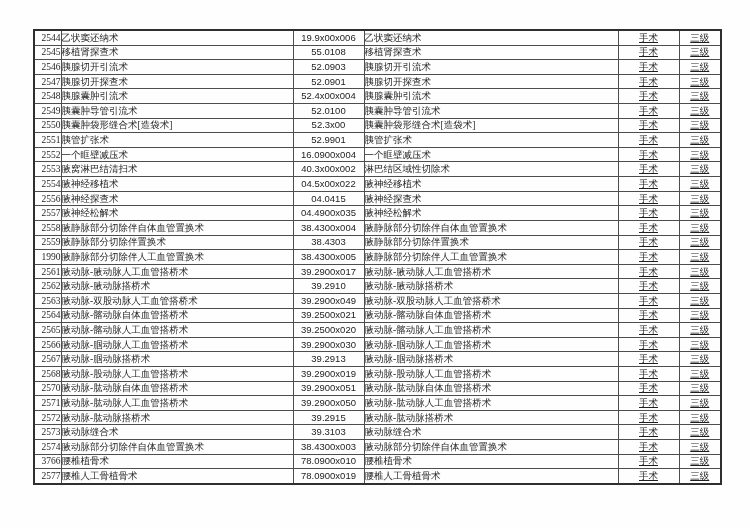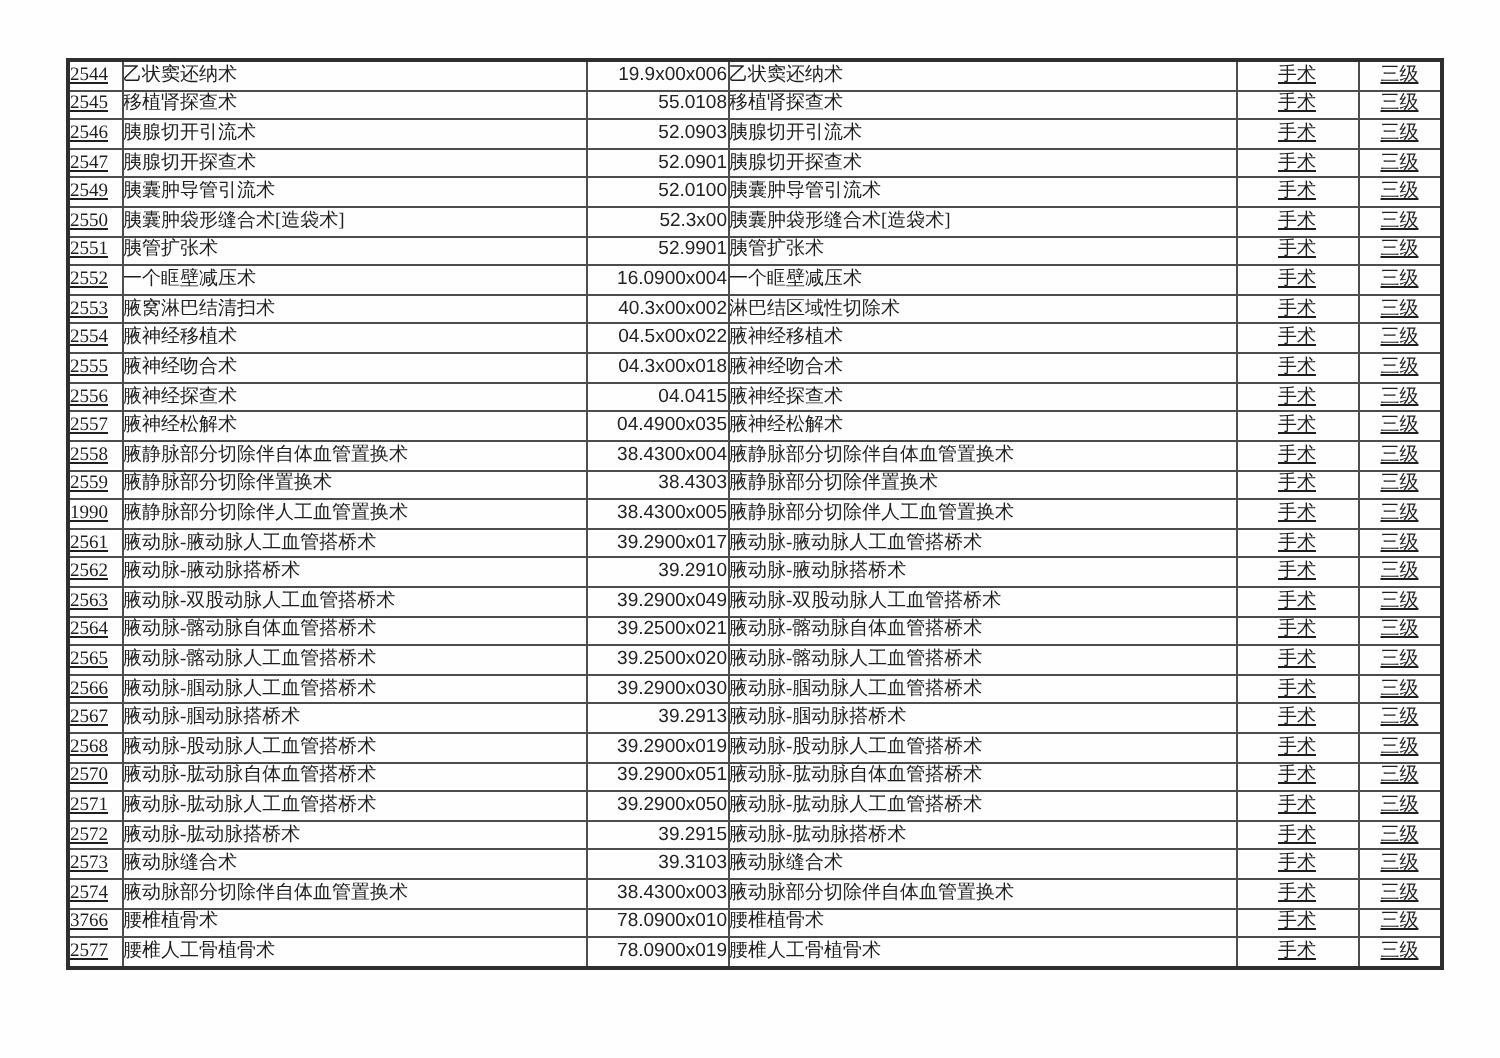--- a/index.html
+++ b/index.html
@@ -26,33 +26,32 @@
     border:1px solid #4d4d4d;
     height:13.4px;
     padding:0;
     overflow:hidden;
     white-space:nowrap;
     font-size:9.5px;
     line-height:12px;
     vertical-align:middle;
   }
   td.col-no{
-    text-align:left;
+    text-align:right;
     font-family:"Liberation Serif", serif;
     font-size:9.5px;
-    text-decoration:underline;
   }
   td.col-name, td.col-name2{
     text-align:left;
     padding-left:4px;
     font-family:"Liberation Serif","DejaVu Sans",serif;
     font-size:9.5px;
   }
   td.col-code{
-    text-align:right;
+    text-align:center;
     padding-left:3px;
     font-family:"Liberation Sans","DejaVu Sans",sans-serif;
     font-size:9.5px;
     color:#222;
   }
   td.col-cat, td.col-level{
     text-align:center;
     font-family:"Liberation Serif","DejaVu Sans",serif;
     font-size:9.5px;
     text-decoration:underline;
@@ -99,20 +98,28 @@
         </tr>
         <tr>
           <td class="col-no">2547</td>
           <td class="col-name">胰腺切开探查术</td>
           <td class="col-code">52.0901</td>
           <td class="col-name2">胰腺切开探查术</td>
           <td class="col-cat">手术</td>
           <td class="col-level">三级</td>
         </tr>
         <tr>
+          <td class="col-no">2548</td>
+          <td class="col-name">胰腺囊肿引流术</td>
+          <td class="col-code">52.4x00x004</td>
+          <td class="col-name2">胰腺囊肿引流术</td>
+          <td class="col-cat">手术</td>
+          <td class="col-level">三级</td>
+        </tr>
+        <tr>
           <td class="col-no">2549</td>
           <td class="col-name">胰囊肿导管引流术</td>
           <td class="col-code">52.0100</td>
           <td class="col-name2">胰囊肿导管引流术</td>
           <td class="col-cat">手术</td>
           <td class="col-level">三级</td>
         </tr>
         <tr>
           <td class="col-no">2550</td>
           <td class="col-name">胰囊肿袋形缝合术[造袋术]</td>
@@ -143,28 +150,20 @@
           <td class="col-code">40.3x00x002</td>
           <td class="col-name2">淋巴结区域性切除术</td>
           <td class="col-cat">手术</td>
           <td class="col-level">三级</td>
         </tr>
         <tr>
           <td class="col-no">2554</td>
           <td class="col-name">腋神经移植术</td>
           <td class="col-code">04.5x00x022</td>
           <td class="col-name2">腋神经移植术</td>
-          <td class="col-cat">手术</td>
-          <td class="col-level">三级</td>
-        </tr>
-        <tr>
-          <td class="col-no">2555</td>
-          <td class="col-name">腋神经吻合术</td>
-          <td class="col-code">04.3x00x018</td>
-          <td class="col-name2">腋神经吻合术</td>
           <td class="col-cat">手术</td>
           <td class="col-level">三级</td>
         </tr>
         <tr>
           <td class="col-no">2556</td>
           <td class="col-name">腋神经探查术</td>
           <td class="col-code">04.0415</td>
           <td class="col-name2">腋神经探查术</td>
           <td class="col-cat">手术</td>
           <td class="col-level">三级</td>

